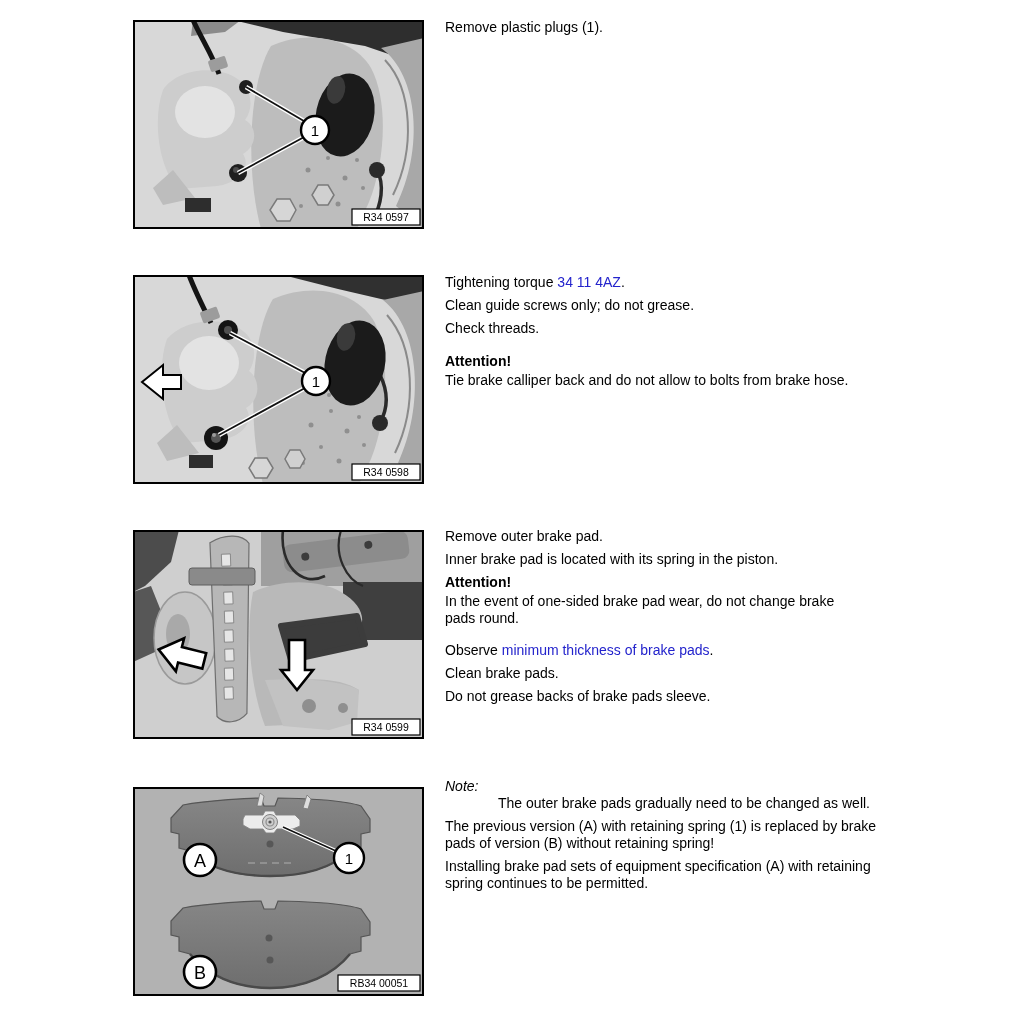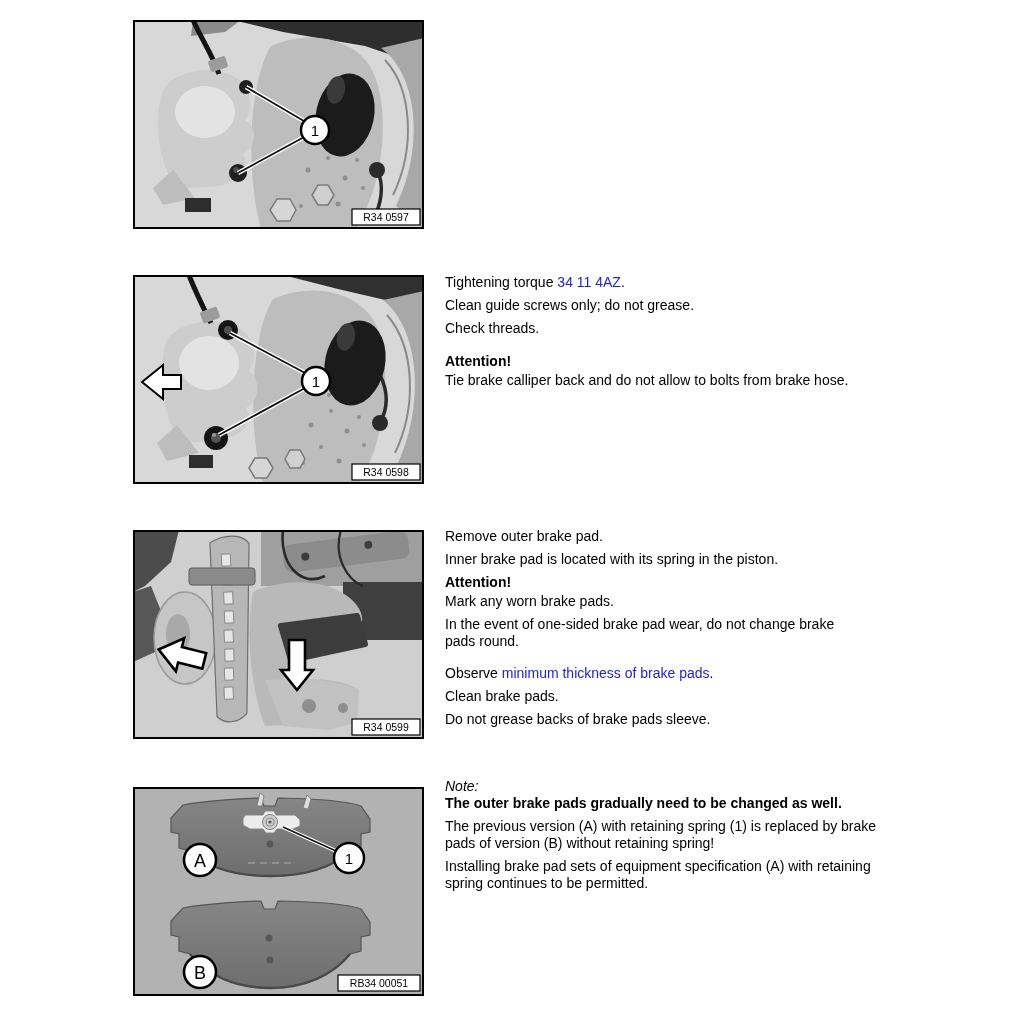--- a/index.html
+++ b/index.html
@@ -10,21 +10,21 @@
   #fig1{top:20px}#fig2{top:275px}#fig3{top:530px}#fig4{top:787px}
   .txt{position:absolute;left:445px;width:478px;font-size:14px;line-height:17px;}
   #txt1{top:19px}#txt2{top:274px}#txt3{top:528px}#txt4{top:778px}
   .txt p{margin:0 0 6px 0;white-space:pre-line;}
   .m0{margin-bottom:0 !important;}
   .att-title{font-weight:bold;margin-bottom:2px !important;}
   .att-gap{margin-top:16px !important;}
   .ind{margin-left:35px;}
   .gap-top{margin-top:15px !important;}
   .italic{font-style:italic;}
-  .bold{font-weight:bold;}
+  .bold{font-weight:normal;text-align:center;}
   .link{color:var(--link-color,#2323cc);cursor:pointer;}
   .figlabel{font-size:10.5px;}
   .callout-num{font-size:15px;}
   .callout-letter{font-size:18px;}
 </style>
 </head>
 <body>
 
 <div class="page">
 
@@ -83,20 +83,23 @@
         <text class="callout-num" x="182" y="115.5" text-anchor="middle" fill="#000">1</text>
       </g>
 
       <g>
         <rect x="219" y="189" width="68" height="16" fill="#ffffff" stroke="#000000" stroke-width="1.2"></rect>
         <text class="figlabel" x="253" y="201" text-anchor="middle" fill="#000">R34 0597</text>
       </g>
       <rect x="1" y="1" width="289" height="207" fill="none" stroke="#000000" stroke-width="2"></rect>
     </svg>
   </figure>
+  <div class="txt" id="txt1">
+    <p><span>Remove plastic plugs (1).</span></p>
+  </div>
 
   <figure class="fig" id="fig2">
     <svg viewBox="0 0 291 209">
       <rect width="291" height="209" fill="#d8d8d8"></rect>
       <path d="M150,0 L291,0 L291,34 L205,14 Z" fill="#303030"></path>
       <path d="M250,25 C288,55 291,132 265,188 L291,209 L291,16 Z" fill="#a8a8a8"></path>
       <path d="M254,40 C282,72 284,132 262,178" fill="none" stroke="#8a8a8a" stroke-width="2"></path>
       <path d="M140,24 C182,6 226,18 242,48 C258,84 254,144 238,184 L226,209 L130,209 C114,150 118,60 140,24 Z" fill="#bdbdbd"></path>
       <g fill="#8f8f8f">
         <circle cx="178" cy="150" r="2.5"></circle>
@@ -208,21 +211,20 @@
         <rect x="219" y="189" width="68" height="16" fill="#ffffff" stroke="#000000" stroke-width="1.2"></rect>
         <text class="figlabel" x="253" y="201" text-anchor="middle" fill="#000">R34 0599</text>
       </g>
       <rect x="1" y="1" width="289" height="207" fill="none" stroke="#000000" stroke-width="2"></rect>
     </svg>
   </figure>
   <div class="txt" id="txt3">
     <p><span>Remove outer brake pad.</span></p>
     <p><span>Inner brake pad is located with its spring in the piston.</span></p>
     <p class="att-title"><span>Attention!</span></p>
-    <p class="ind"><span>Mark any worn brake pads.</span></p>
     <p class="ind"><span>In the event of one-sided brake pad wear, do not change brake
 pads round.</span></p>
     <p class="gap-top"><span>Observe </span><a class="link">minimum thickness of brake pads</a><span>.</span></p>
     <p><span>Clean brake pads.</span></p>
     <p><span>Do not grease backs of brake pads sleeve.</span></p>
   </div>
 
   <figure class="fig" id="fig4">
     <svg viewBox="0 0 291 209">
       <defs>

